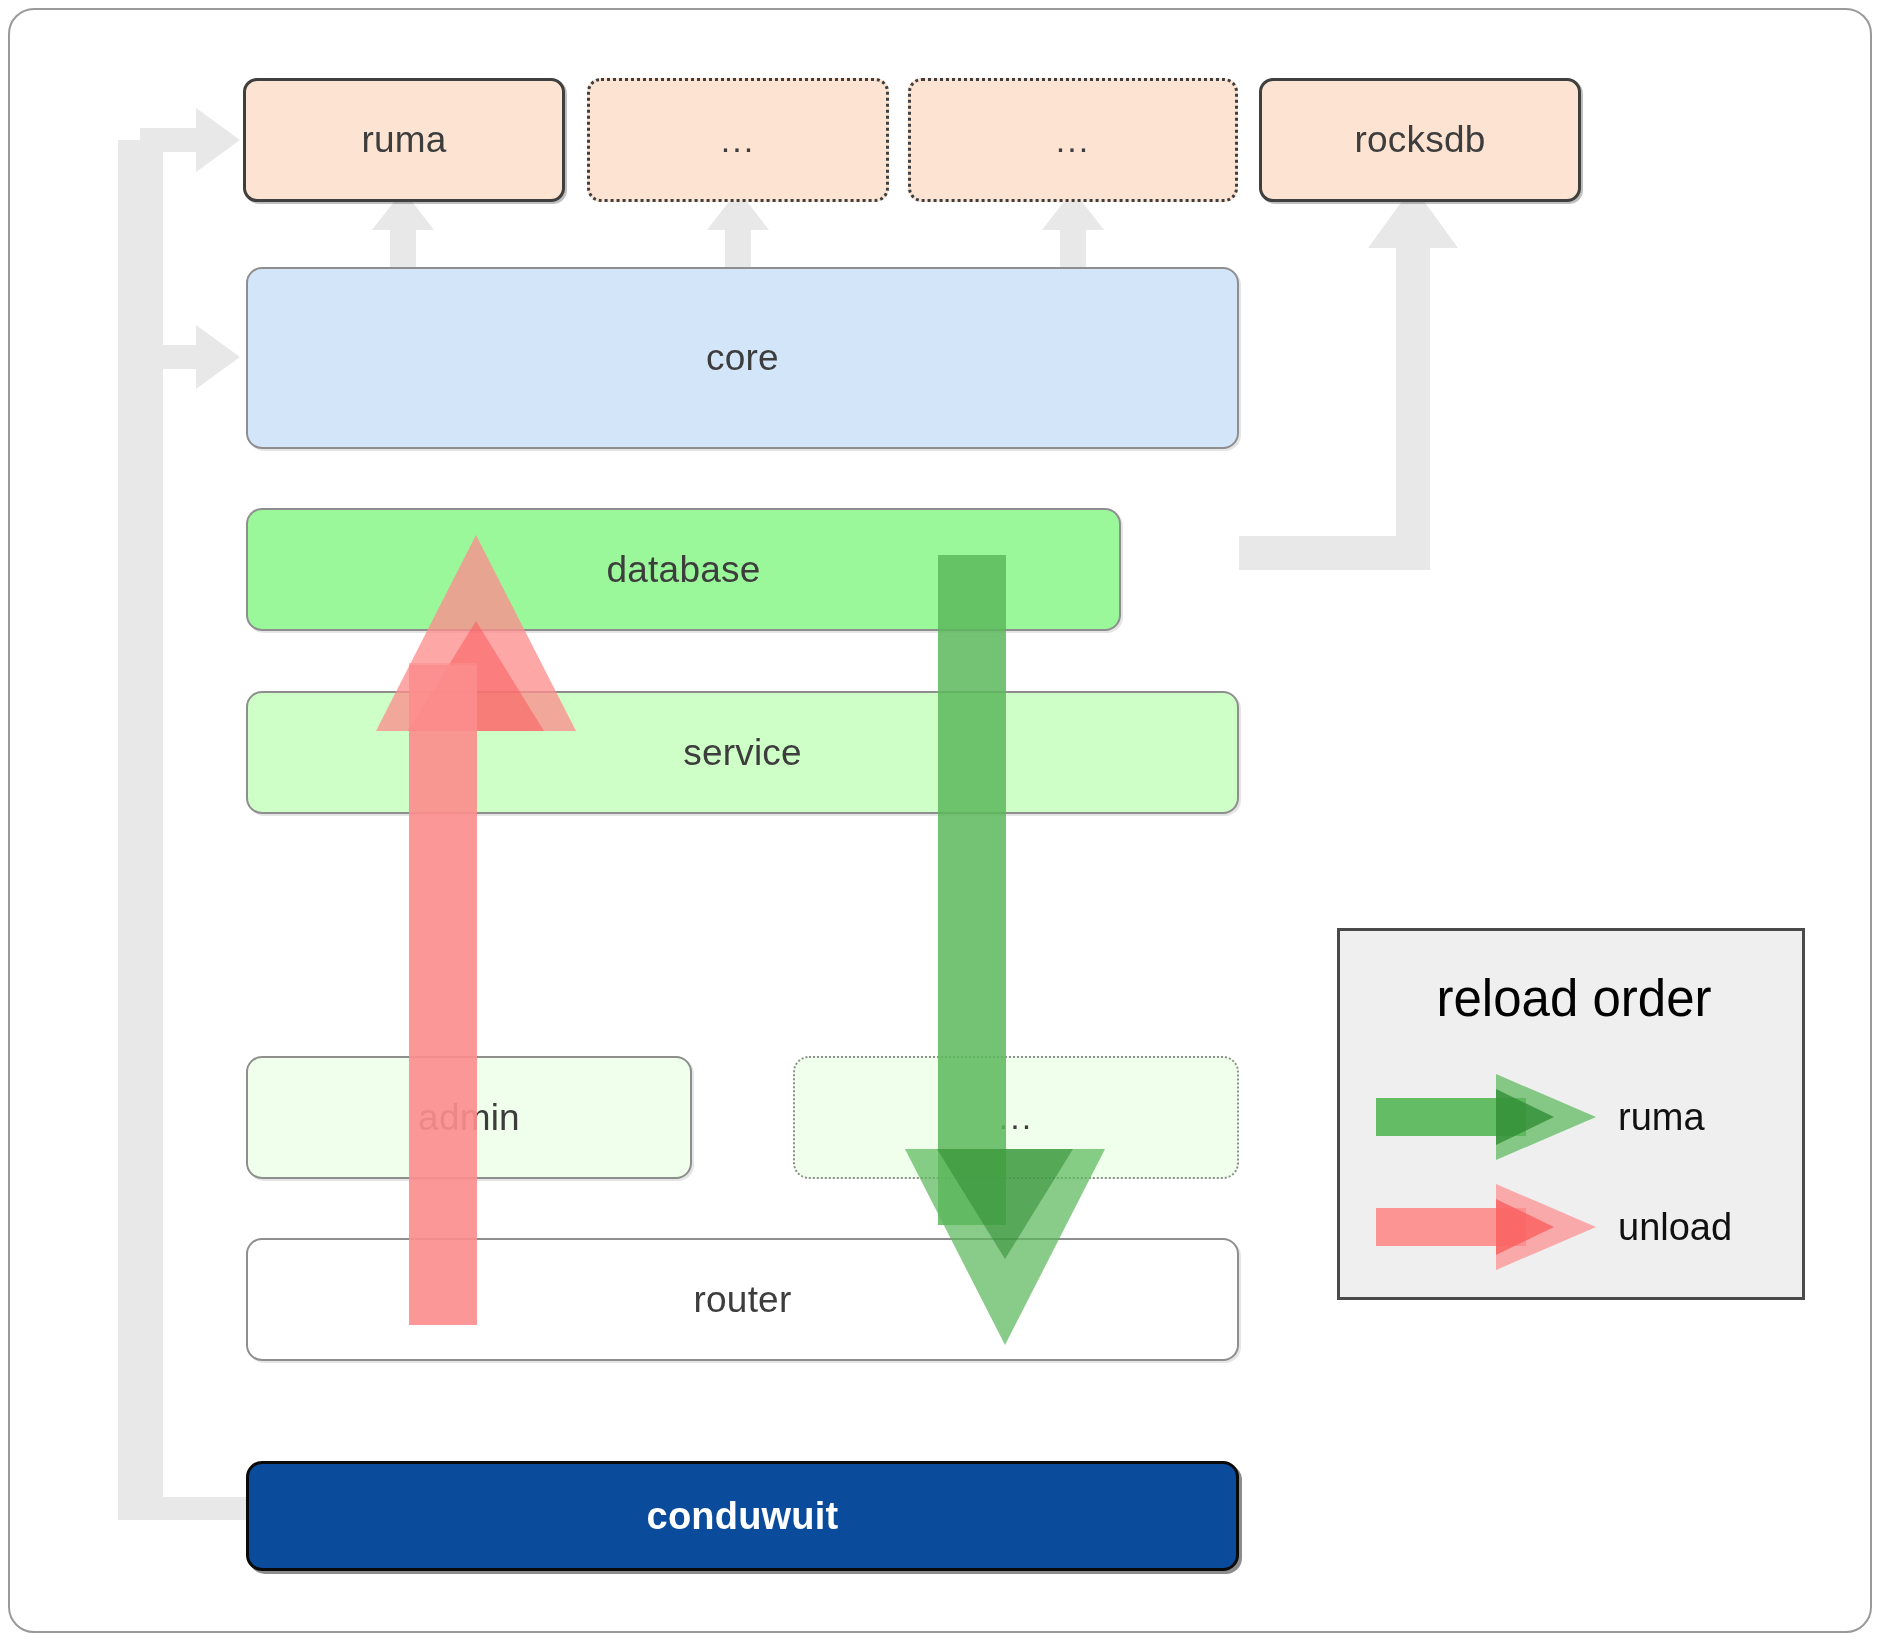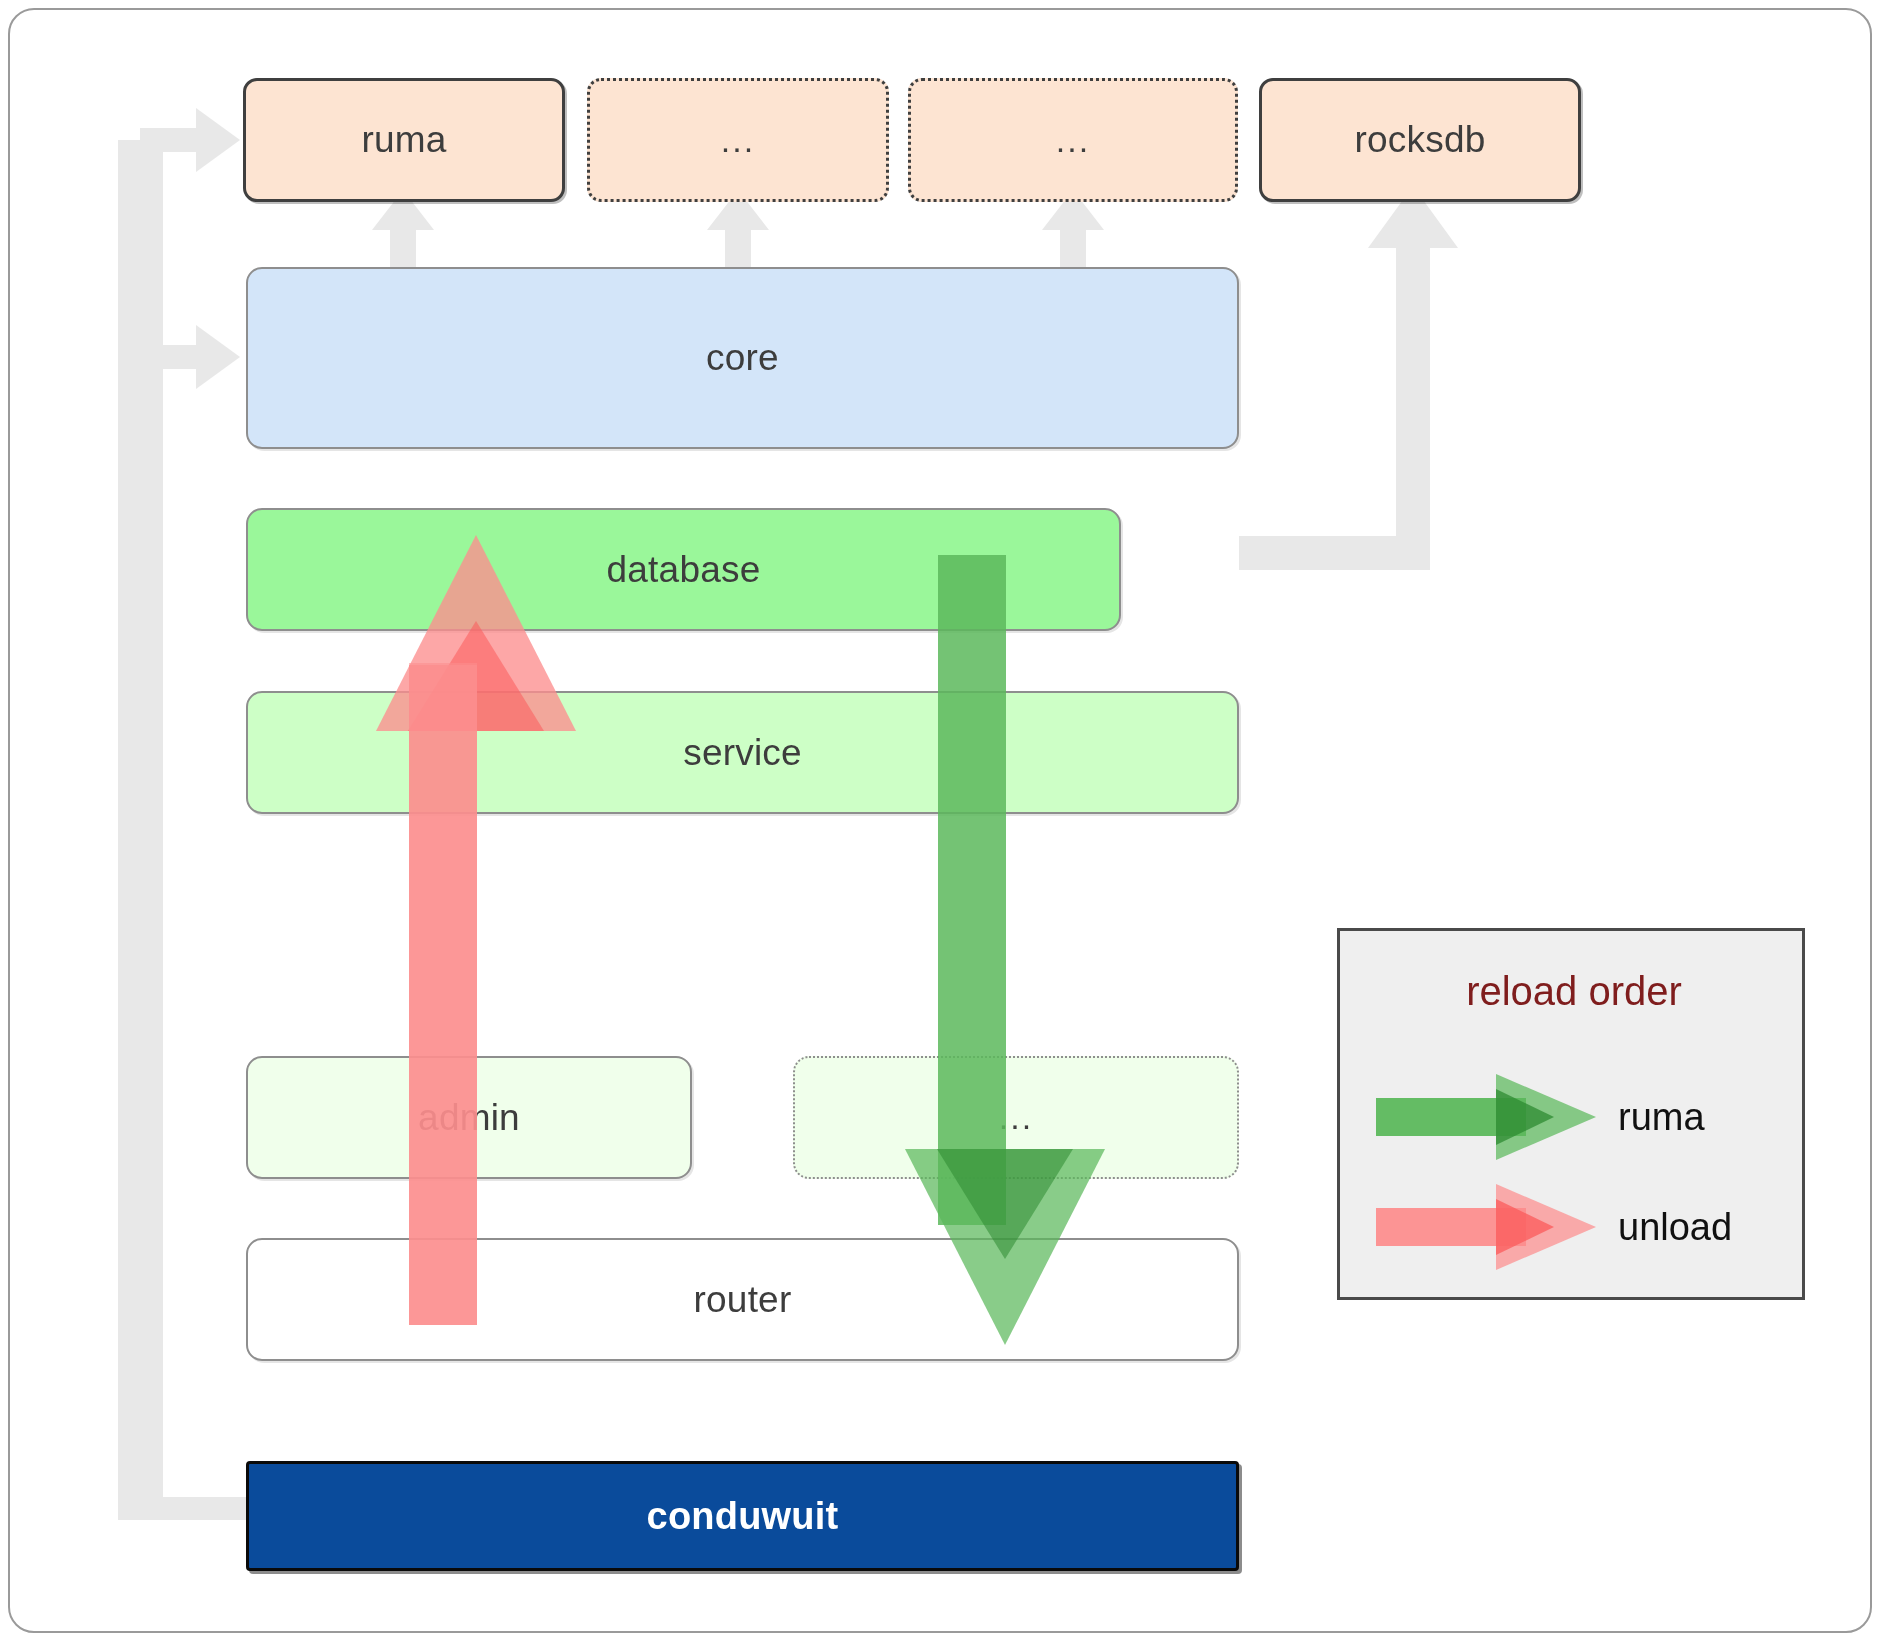--- a/index.html
+++ b/index.html
@@ -92,21 +92,21 @@
     background:#ffffff;
   }
 
   .layer-conduwuit{
     left:246px; top:1461px; width:993px; height:110px;
     background:#0a4b9b;
     color:#ffffff;
     font-size:38px;
     font-weight:bold;
     border:3px solid #0a0a0a;
-    border-radius:4px;
+    border-radius:16px;
     box-shadow:3px 3px 0 rgba(0,0,0,.45);
   }
 
   .dots{ font-size:34px; letter-spacing:2px; line-height:.5; }
 
   
   .conn{
     position:absolute;
     left:0; top:0;
     width:1883px; height:1643px;
@@ -131,22 +131,22 @@
     background:#efefef;
     border:3px solid #4a4a4a;
     box-sizing:border-box;
     z-index:10;
   }
   .legend-title{
     position:absolute;
     left:0; top:38px;
     width:468px;
     text-align:center;
-    font-size:40px;
-    color:#7f1d1d;
+    font-size:51px;
+    color:#000000;
   }
   .legend-row{
     position:absolute;
     left:0;
     width:468px;
     height:92px;
     display:flex;
     align-items:center;
   }
   .legend-row-load  { top:140px; }

